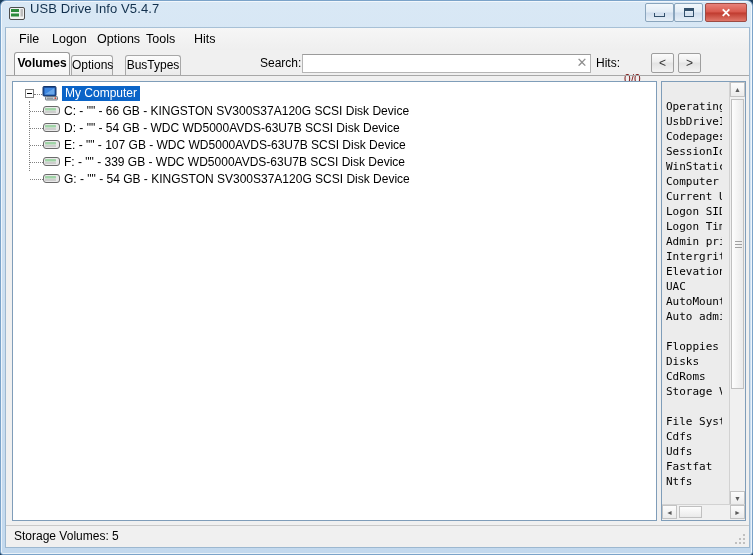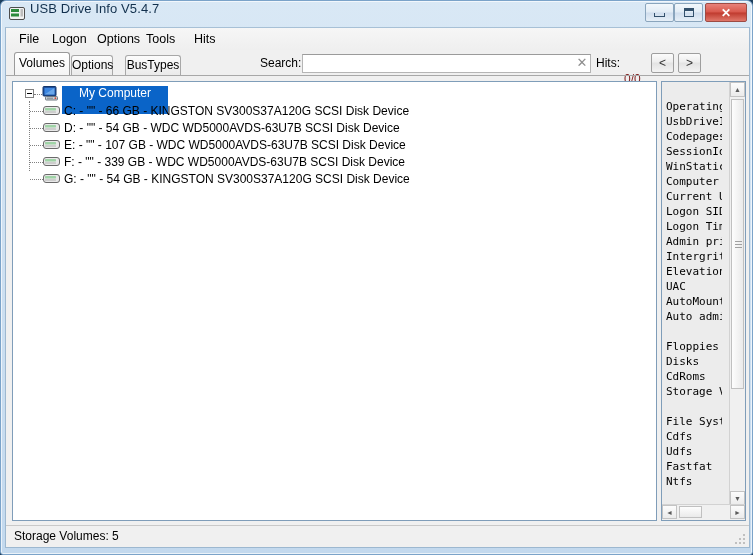--- a/index.html
+++ b/index.html
@@ -141,21 +141,21 @@
     cursor: default;
   }
   .tab.selected {
     top: 2px;
     height: 23px;
     line-height: 21px;
     background: linear-gradient(to bottom, #ffffff 0%, #f4f4f4 100%);
     border-color: #9a9a9a;
     z-index: 3;
   }
-  #tab-volumes { left: 8px;  width: 56px; }
+  #tab-volumes { left: 8px;  width: 56px; font-weight: bold; }
   #tab-drives  { left: 65px; width: 42px; }
   #tab-bustypes{ left: 108px;width: 56px; margin-left: 11px; }
 
   #tabstrip-line {
     position: absolute;
     left: 0; top: 47px;
     width: 743px; height: 1px;
     background: #a8a8a8;
   }
 
@@ -261,23 +261,23 @@
     border-top: 1px dotted #808080;
   }
   #root-icon {
     position: absolute;
     left: 17px; top: 0px;
     width: 17px; height: 15px;
   }
   #root-label {
     position: absolute;
     left: 37px; top: 0px;
-    height: 28px;
+    height: 15px;
     line-height: 15px;
-    padding: 0 17px;
+    padding: 0 3px;
     background: #0a64c8;
     color: #ffffff;
     font-size: 12px;
   }
   .vline {
     position: absolute;
     left: 16px; top: 20px;
     width: 1px;
     border-left: 1px dotted #808080;
   }

